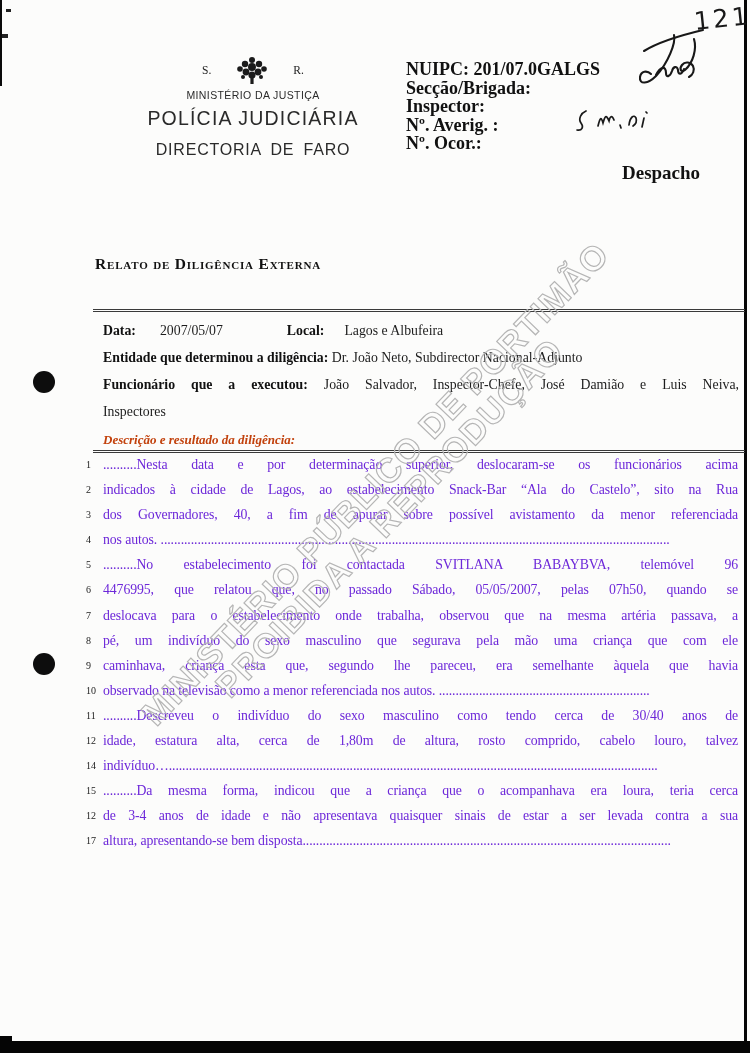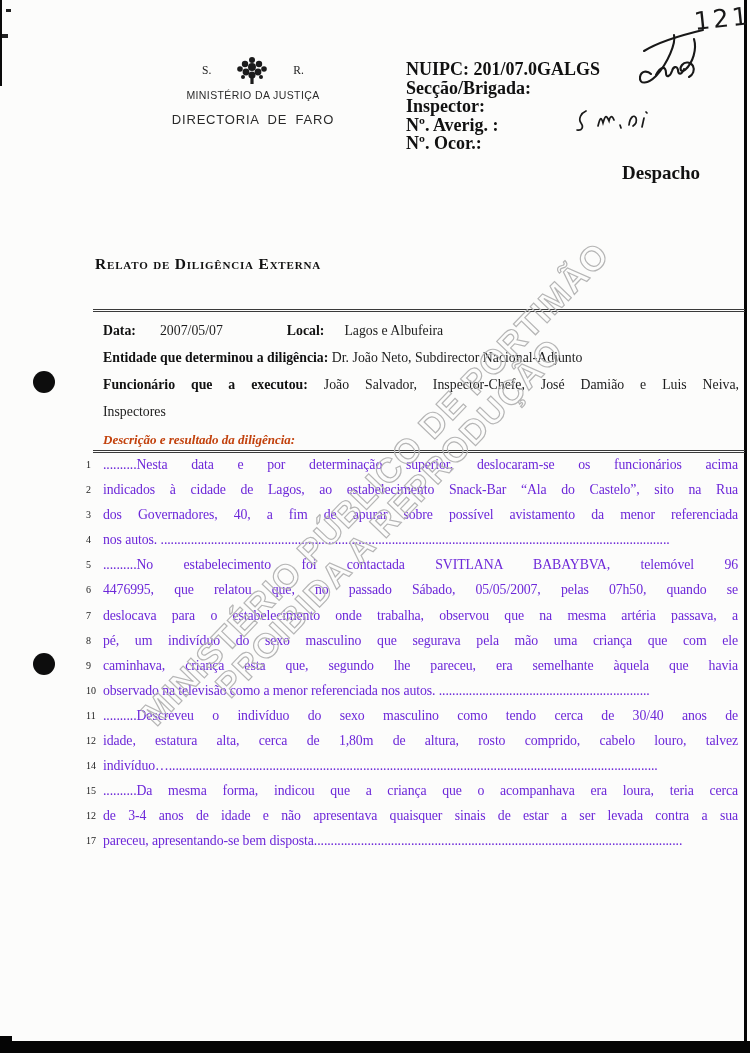--- a/index.html
+++ b/index.html
@@ -17,21 +17,21 @@
   .hole{position:absolute;width:22px;height:22px;border-radius:50%;background:#0d0d0d;}
   .hole1{left:33px;top:371px;}
   .hole2{left:33px;top:653px;}
 
   
   .hdr-left{position:absolute;left:146px;top:54px;width:214px;text-align:center;}
   .sr-row{display:flex;justify-content:center;align-items:center;gap:24px;height:32px;}
   .sr-mark{font-size:11.5px;color:#222;}
   .ministry{margin-top:3px;font-family:"Liberation Sans",sans-serif;font-size:10.5px;font-weight:normal;letter-spacing:.4px;color:#2a2a2a;}
   .org{margin-top:6px;font-family:"Liberation Sans",sans-serif;font-size:19.5px;letter-spacing:1.2px;color:#2a2a2a;}
-  .directorate{margin-top:11px;font-family:"Liberation Sans",sans-serif;font-size:13px;letter-spacing:.8px;word-spacing:4px;color:#2a2a2a;}
+  .directorate{margin-top:11px;font-family:"Liberation Sans",sans-serif;font-size:16px;letter-spacing:.8px;word-spacing:4px;color:#2a2a2a;}
 
   .hdr-right{position:absolute;left:406px;top:60px;font-weight:bold;font-size:18px;line-height:18.6px;color:#111;}
   .despacho{position:absolute;left:576px;top:162px;font-weight:bold;font-size:19px;color:#111;margin-left:46px;}
 
   
   .pagenum{position:absolute;left:694px;top:4px;font-family:"DejaVu Sans",sans-serif;font-size:25px;letter-spacing:3px;color:#181818;transform:rotate(-6deg);}
   .sig{position:absolute;left:610px;top:27px;}
   .datenote{position:absolute;left:573px;top:104px;}
 
   .title{position:absolute;left:95px;top:255px;width:580px;text-align:left;
@@ -94,20 +94,21 @@
             <circle cx="23" cy="17" r="3.4"></circle>
             <circle cx="17" cy="20" r="3.6"></circle>
           <rect x="15.4" y="22" width="3.2" height="7"></rect>
           <circle cx="8" cy="22" r="2"></circle>
             <circle cx="26" cy="22" r="2"></circle>
         </g>
       </svg>
       <span class="sr-mark">R.</span>
     </div>
     <div class="ministry">MINISTÉRIO DA JUSTIÇA</div>
+    <div class="org">POLÍCIA JUDICIÁRIA</div>
     <div class="directorate">DIRECTORIA DE FARO</div>
   </div>
 
   <div class="hdr-right">
     <div>NUIPC: 201/07.0GALGS</div>
     <div>Secção/Brigada:</div>
     <div>Inspector:</div>
     <div>Nº. Averig. :</div>
     <div>Nº. Ocor.:</div>
   </div>
@@ -205,20 +206,20 @@
       <div class="bline justify">
         <span class="lnum">15</span>
         <span class="ltxt">..........Da mesma forma, indicou que a criança que o acompanhava era loura, teria cerca</span>
       </div>
       <div class="bline justify">
         <span class="lnum">12</span>
         <span class="ltxt">de 3-4 anos de idade e não apresentava quaisquer sinais de estar a ser levada contra a sua</span>
       </div>
       <div class="bline">
         <span class="lnum">17</span>
-        <span class="ltxt">pareceu, apresentando-se bem disposta..............................................................................................................</span>
+        <span class="ltxt">altura, apresentando-se bem disposta..............................................................................................................</span>
       </div>
     </div>
 
   <div class="wm wm1">MINISTÉRIO PÚBLICO DE PORTIMÃO</div>
   <div class="wm wm2">PROIBIDA A REPRODUÇÃO</div>
 
 </div>
 
 </body></html>

